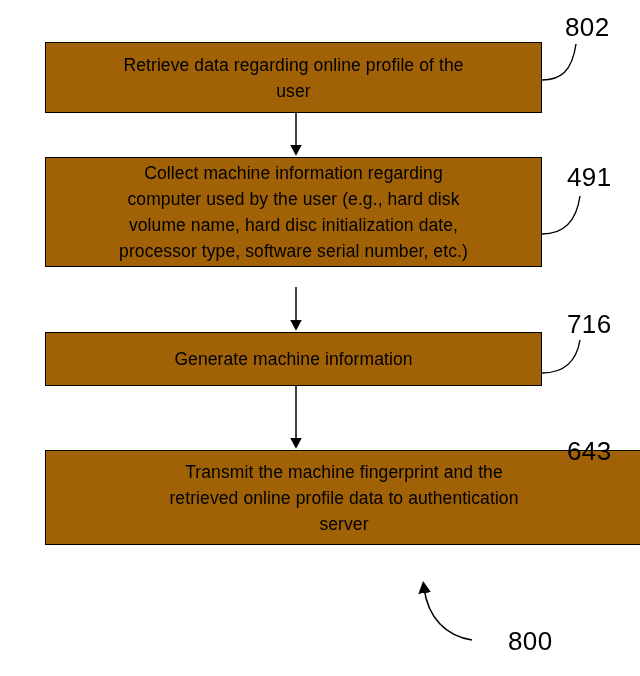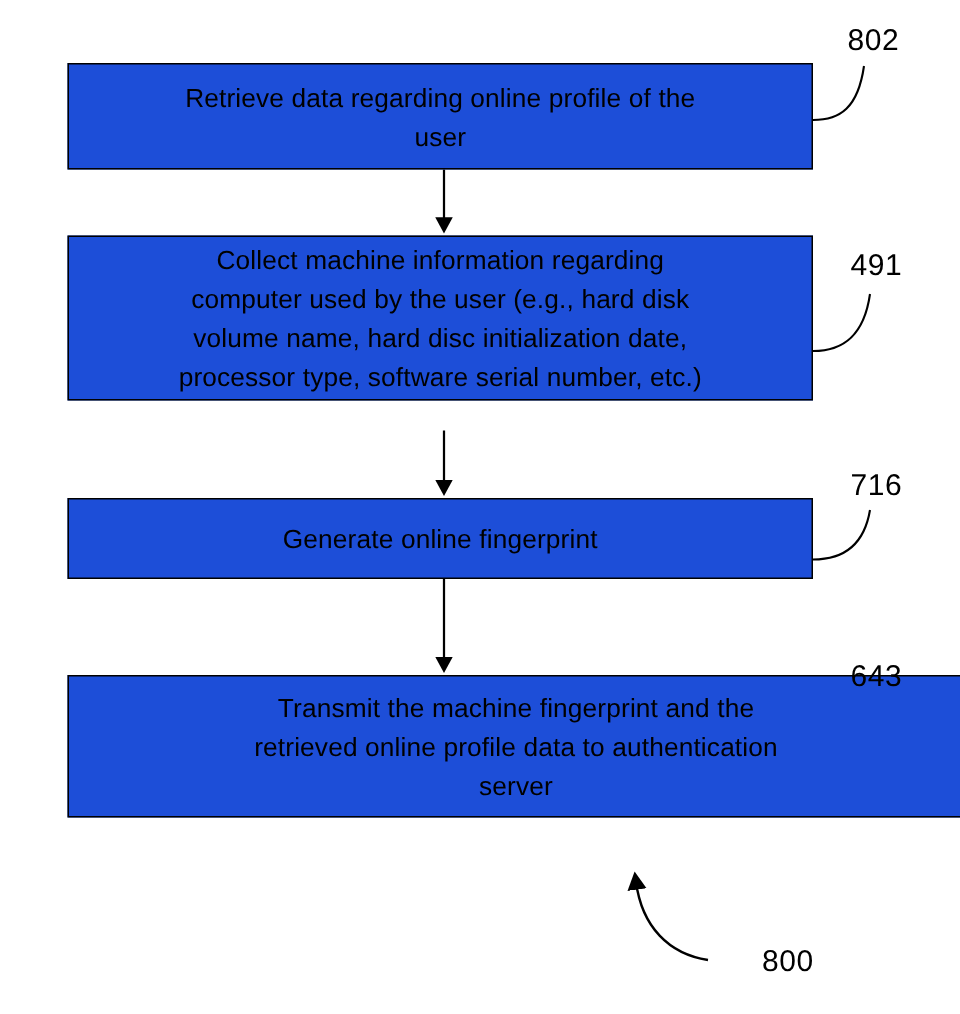--- a/index.html
+++ b/index.html
@@ -16,21 +16,21 @@
     position: relative;
     width: 640px;
     height: 676px;
     background: #ffffff;
     overflow: hidden;
   }
   .flow-box {
     position: absolute;
     box-sizing: border-box;
     border: 1.6px solid #000000;
-    background: #1d4ed8;
+    background: #a16207;
     display: flex;
     align-items: center;
     text-align: center;
   }
   .flow-box .box-text {
     display: block;
     width: 100%;
     padding: 0 14px;
     box-sizing: border-box;
     font-size: 17.5px;
@@ -39,21 +39,21 @@
     white-space: pre-line;
     color: #000000;
   }
   #box-802 { left: 45px; top: 42px;  width: 497px; height: 71px; }
   #box-804 { left: 45px; top: 157px; width: 497px; height: 110px; }
   #box-806 { left: 45px; top: 332px; width: 497px; height: 54px; }
   #box-808 { left: 45px; top: 450px; width: 598px; height: 95px; }
 
   .ref-label {
     position: absolute;
-    font-size: 20px;
+    font-size: 26px;
     line-height: 19px;
     letter-spacing: 0.4px;
     color: #000000;
     white-space: nowrap;
   }
   #ref-802 { left: 565px; top: 18px; }
   #ref-804 { left: 567px; top: 168px; }
   #ref-806 { left: 567px; top: 315px; }
   #ref-808 { left: 567px; top: 442px; }
   #ref-800 { left: 508px; top: 632px; }
@@ -105,21 +105,21 @@
   </div>
 
   <div class="flow-box" id="box-804">
     <span class="box-text">Collect machine information regarding
 computer used by the user (e.g., hard disk
 volume name, hard disc initialization date,
 processor type, software serial number, etc.)</span>
   </div>
 
   <div class="flow-box" id="box-806">
-    <span class="box-text">Generate online fingerprint</span>
+    <span class="box-text">Generate machine information</span>
   </div>
 
   <div class="flow-box" id="box-808">
     <span class="box-text">Transmit the machine fingerprint and the
 retrieved online profile data to authentication
 server</span>
   </div>
 
   <span class="ref-label" id="ref-802">802</span>
   <span class="ref-label" id="ref-804">491</span>

